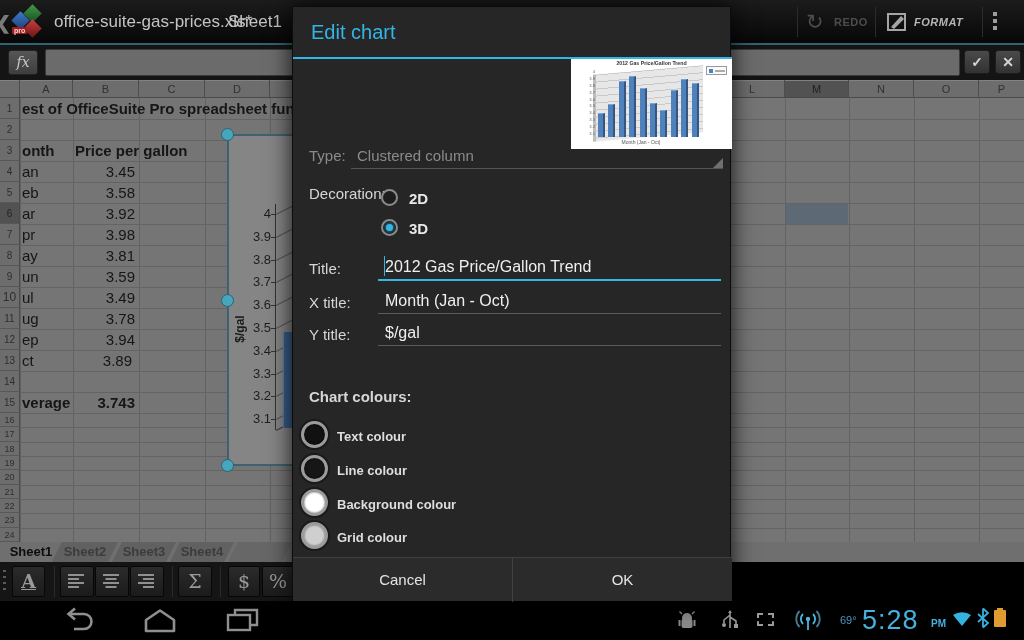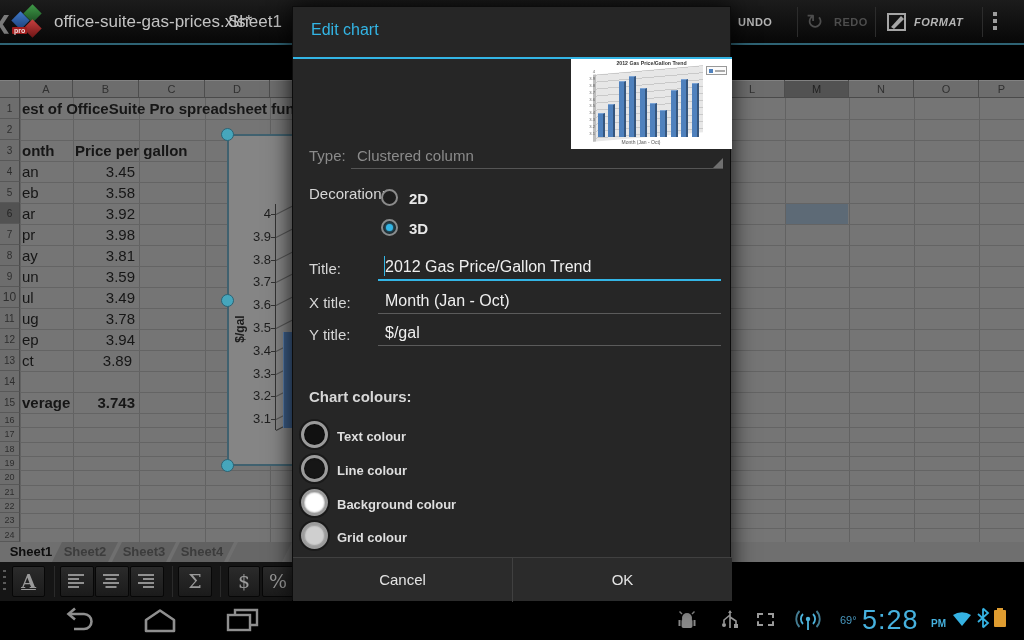--- a/index.html
+++ b/index.html
@@ -59,21 +59,21 @@
   
   #navbar{left:0;top:601px;width:1024px;height:39px;background:#000;}
   .nav-ic{top:6px;}
   .st-blue{color:#46b1de;}
   #clock{font-size:27px;font-weight:200;letter-spacing:1px;}
   #battery{width:12px;height:17px;background:#df9c30;border-radius:1px;}
   #battery:before{content:"";position:absolute;left:3px;top:-2px;width:6px;height:2px;background:#df9c30;}
 
   
   #dialog{left:292px;top:6px;width:439px;height:594px;background:#262626;border:1px solid #0c0c0c;box-shadow:0 0 22px rgba(0,0,0,.85);z-index:30;}
-  #dlg-title{left:18px;top:14px;color:#33b5e5;font-size:16px;text-align:center;}
+  #dlg-title{left:18px;top:14px;color:#33b5e5;font-size:20px;text-align:center;}
   #dlg-title-line{left:0;top:50px;width:439px;height:2px;background:#33b5e5;}
   .dlg-label{color:#d6d6d6;font-size:15px;}
   .dlg-dim{color:#8b8b8b;font-size:15px;}
   .dlg-value{color:#efefef;font-size:16px;white-space:nowrap;}
   .underline{height:1px;background:#5b5b5b;}
   .underline-focus{height:2px;background:#33b5e5;}
   .radio{width:17px;height:17px;border-radius:50%;border:2px solid #8b8b8b;background:#1d1d1d;}
   .radio .dot{position:absolute;left:3px;top:3px;width:7px;height:7px;border-radius:50%;background:#33b5e5;box-shadow:0 0 4px #33b5e5;}
   .radio-label{color:#e8e8e8;font-size:15px;font-weight:bold;}
   .swatch{width:27px;height:27px;border-radius:50%;border:3px solid #9b9b9b;box-shadow:0 0 0 2px #1a1a1a, inset 0 0 2px rgba(0,0,0,.6);}
@@ -103,24 +103,20 @@
     <div class="abs" id="back-chevron">❮</div>
     <div class="abs" style="left:12px;top:5px;width:36px;height:34px;">
       <span class="cube" style="left:2px;top:9px;background:linear-gradient(135deg,#3f79c9,#1d3f77);"></span>
       <span class="cube" style="left:14px;top:2px;background:linear-gradient(135deg,#3f9a48,#1c4f22);"></span>
       <span class="cube" style="left:14px;top:17px;background:linear-gradient(135deg,#c84040,#6e1515);"></span>
       <span class="abs" style="left:0;top:22px;background:#a01d1d;color:#f0d9d9;font-size:7px;font-weight:bold;padding:0 2px;border-radius:1px;">pro</span>
     </div>
     <div class="abs tb-text" style="left:54px;top:0;">office-suite-gas-prices.xls*</div>
     <div class="abs tb-text" style="left:228px;top:0;">Sheet1</div>
 
-    <div class="abs" style="left:706px;top:0;width:88px;height:44px;">
-      <span class="abs" style="left:6px;top:0;color:#ababab;font-size:21px;line-height:44px;">↺</span>
-      <span class="abs tb-btn-label" style="left:32px;">UNDO</span>
-    </div>
     <div class="abs tb-sep" style="left:797px;"></div>
     <div class="abs" style="left:802px;top:0;width:70px;height:44px;">
       <span class="abs" style="left:4px;top:0;color:#4d4d4d;font-size:21px;line-height:44px;">↻</span>
       <span class="abs tb-btn-label" style="left:32px;color:#4d4d4d;">REDO</span>
     </div>
     <div class="abs tb-sep" style="left:875px;"></div>
     <div class="abs" style="left:882px;top:0;width:96px;height:44px;">
       <svg class="abs" style="left:4px;top:11px;" width="22" height="22" viewBox="0 0 22 22">
         <rect x="2" y="3" width="17" height="16" fill="none" stroke="#a5a5a5" stroke-width="2"></rect>
         <path d="M5 16 L15 5 L18 8 L8 18 Z" fill="#a5a5a5"></path>
@@ -129,20 +125,26 @@
     </div>
     <div class="abs tb-sep" style="left:982px;"></div>
     <div class="abs" style="left:993px;top:12px;width:6px;height:22px;">
       <span class="abs" style="left:0;top:0;width:4px;height:4px;background:#9d9d9d;"></span>
       <span class="abs" style="left:0;top:7px;width:4px;height:4px;background:#9d9d9d;"></span>
       <span class="abs" style="left:0;top:14px;width:4px;height:4px;background:#9d9d9d;"></span>
     </div>
   </div>
   <div class="abs" id="accent-line"></div>
 
+  <div class="abs" id="formulabar">
+    <div class="abs" id="fx-btn">fx</div>
+    <div class="abs" id="formula-input"></div>
+    <div class="abs fb-btn" style="left:964px;">✓</div>
+    <div class="abs fb-btn" style="left:995px;">✕</div>
+  </div>
 
   <div class="abs" id="sheet">
       <div class="abs colhdr" style="left: 0px; width: 20px;"></div>
       <div class="abs colhdr" style="left: 20px; width: 53px;">A</div>
       <div class="abs colhdr" style="left: 73px; width: 66px;">B</div>
       <div class="abs colhdr" style="left: 139px; width: 66px;">C</div>
       <div class="abs colhdr" style="left: 205px; width: 65px;">D</div>
       <div class="abs colhdr" style="left: 270px; width: 64px;">E</div>
       <div class="abs colhdr" style="left: 334px; width: 64px;">F</div>
       <div class="abs colhdr" style="left: 398px; width: 64px;">G</div>

